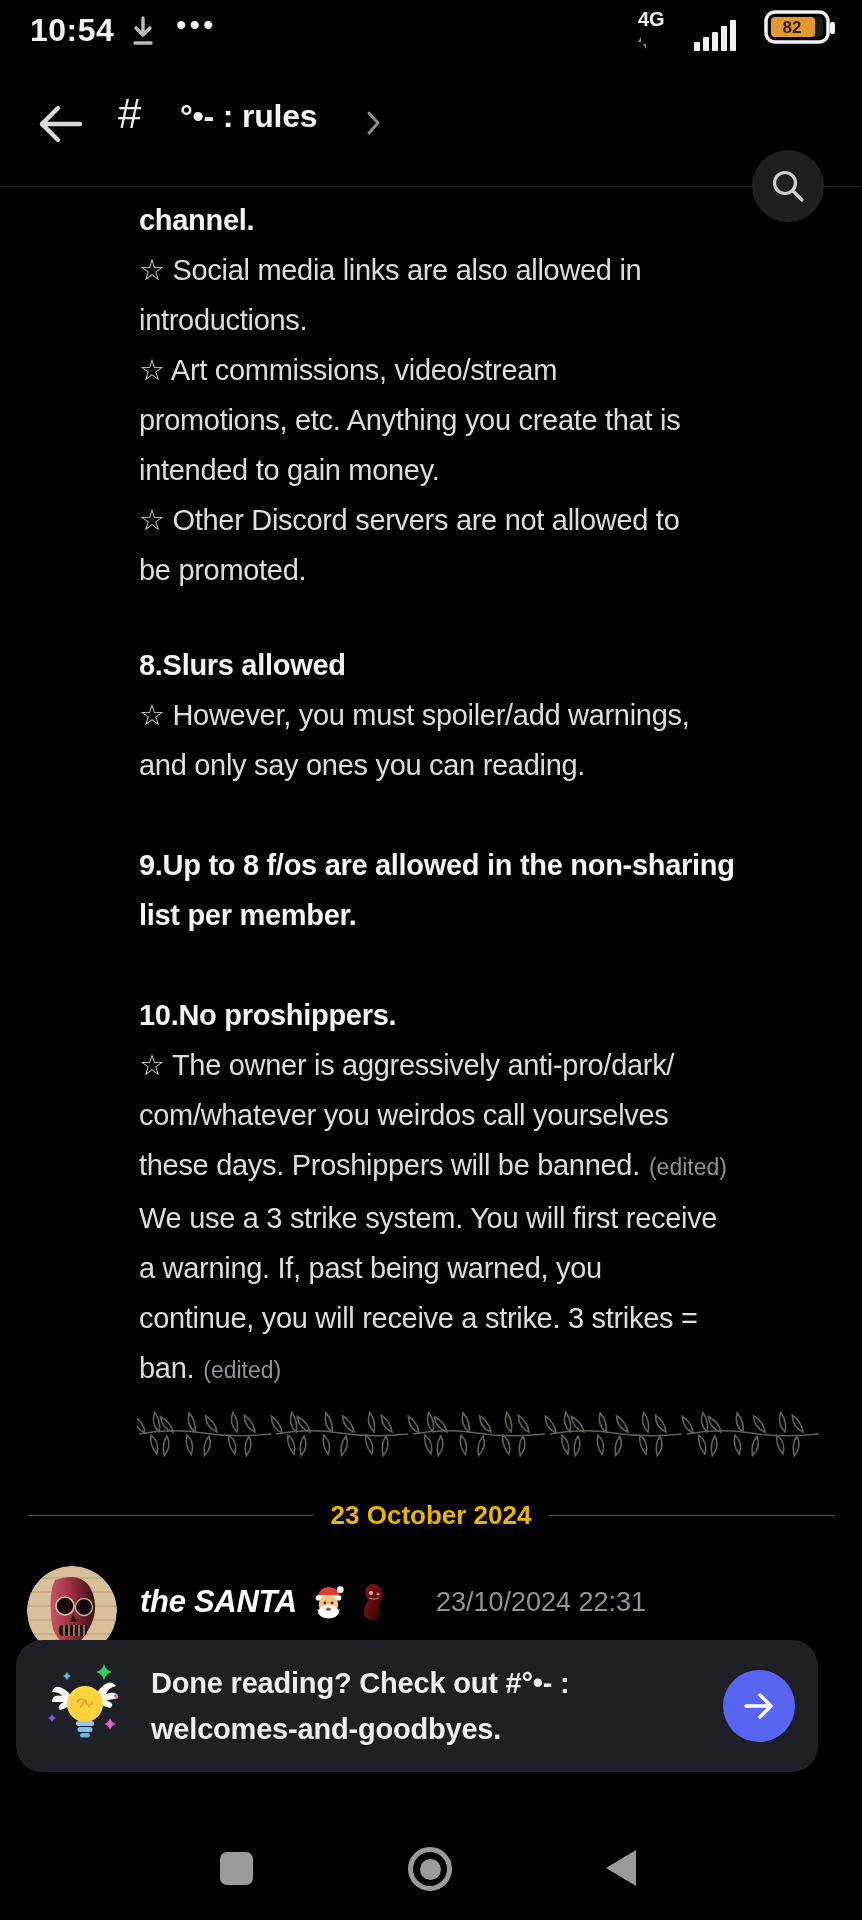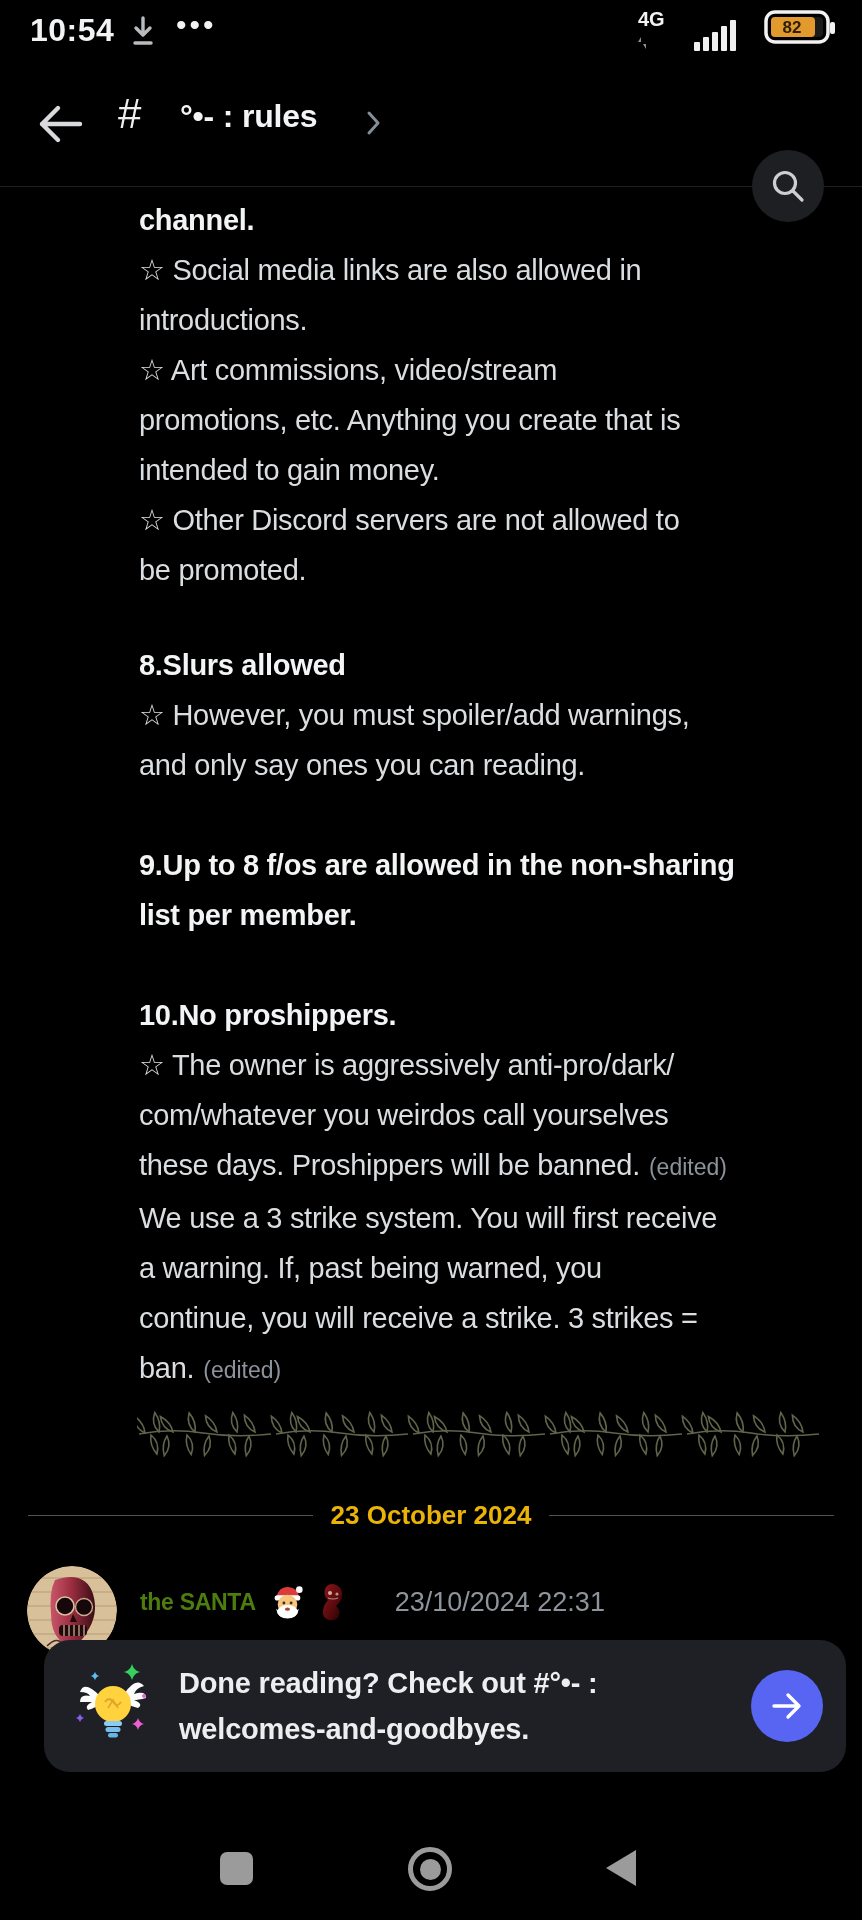--- a/index.html
+++ b/index.html
@@ -39,26 +39,26 @@
   .vine{margin:11px 0 0 113px;display:block;}
 
   .date-divider{position:absolute;top:1495px;left:0;width:862px;height:40px;
                 display:flex;align-items:center;padding:0 28px;box-sizing:border-box;}
   .date-divider .dl{flex:1;height:1px;background:#4e5258;}
   .date-divider .dt{margin:0 18px;font-size:26px;font-weight:700;color:#eab308;}
 
   
   .avatar{position:absolute;left:27px;top:1566px;width:90px;height:90px;border-radius:50%;overflow:hidden;z-index:1;}
   .santa-row{position:absolute;left:140px;top:1580px;height:44px;display:flex;align-items:center;z-index:1;}
-  .u-name{font-size:23px;font-weight:700;color:#4d7c0f;letter-spacing:-.3px;}
+  .u-name{font-size:31px;font-weight:700;color:#ffffff;letter-spacing:-.3px;font-style:italic;}
   .emoji{margin-left:13px;display:inline-flex;}
   .m-time{margin-left:48px;font-size:27px;color:#8e949c;}
 
   
-  .cta-card{position:absolute;left:44px;top:1640px;width:802px;height:132px;border-radius:26px;
+  .cta-card{position:absolute;left:16px;top:1640px;width:802px;height:132px;border-radius:26px;
             background:#1f2025;z-index:2;display:flex;align-items:center;}
   .cta-art{position:absolute;left:28px;top:22px;}
   .cta-text{position:absolute;left:135px;top:0;height:132px;display:flex;flex-direction:column;justify-content:center;}
   .cta-text div{font-size:29px;font-weight:700;color:#edeef0;line-height:46px;letter-spacing:-.2px;}
   .cta-btn{position:absolute;left:707px;top:30px;width:72px;height:72px;border-radius:50%;background:#5865f2;
            display:flex;align-items:center;justify-content:center;border:none;}
 
   
   .nav-bar{position:absolute;left:0;top:1838px;width:862px;height:62px;}
   .nav-square{position:absolute;left:220px;top:14px;width:33px;height:33px;border-radius:7px;background:#9b9b9b;}

